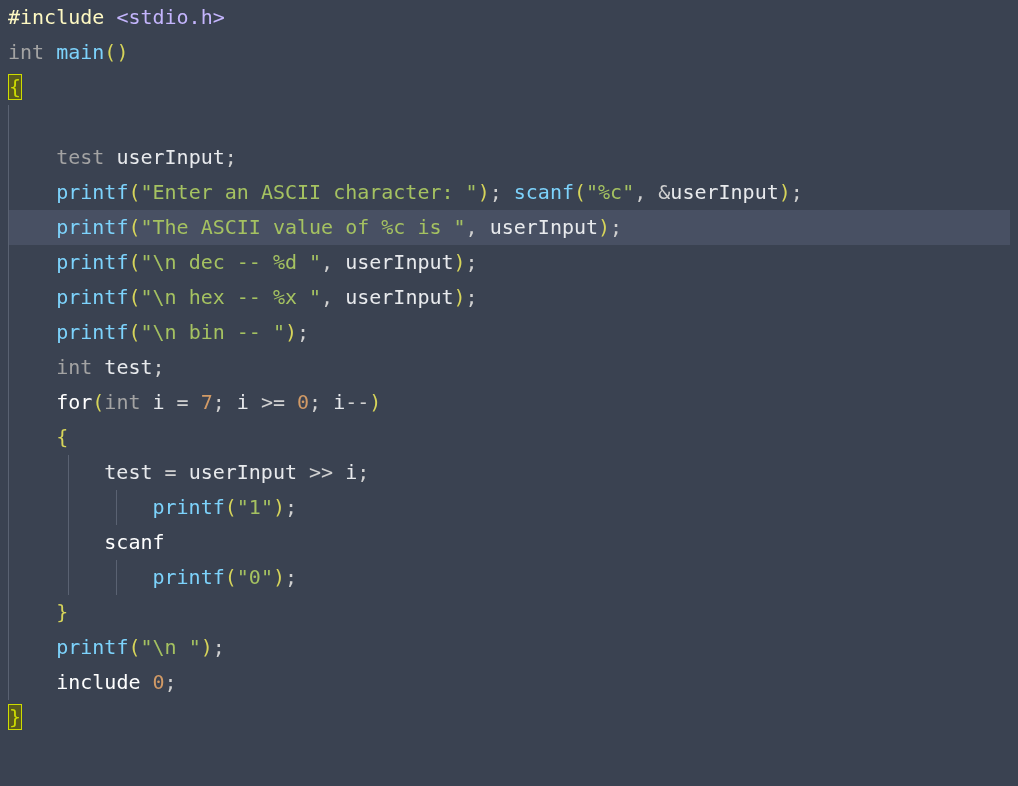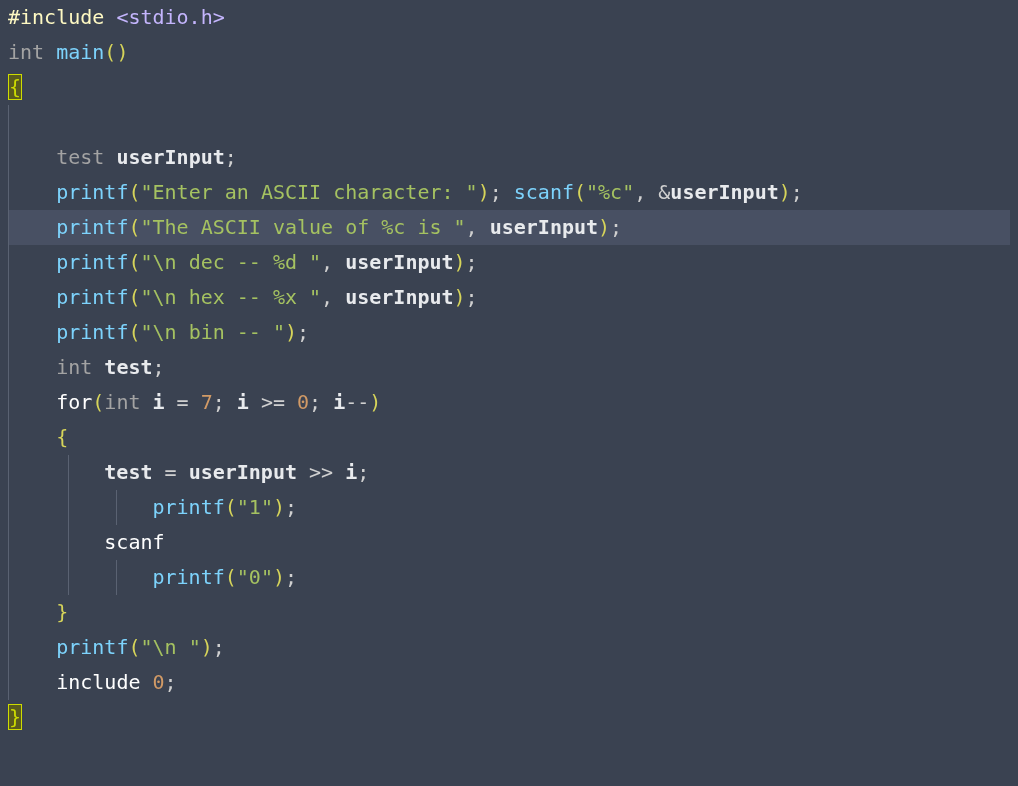--- a/index.html
+++ b/index.html
@@ -5,21 +5,21 @@
   html,body{margin:0;padding:0;background:#3a4251;color:#ddd;font-family:ui-monospace,Menlo,Consolas,monospace;font-size:20px;line-height:1.75;}
   .editor{padding:0 8px 30px 8px;width:1002px;}
   .line{white-space:pre;position:relative;}
   .hl-line{background:#485063;}
   .g{position:absolute;top:0;bottom:0;border-left:1px solid #5a6272;}
   
   .kw{color:#ffffff;}       
   .inc{color:#fef9c3;}      
   .hdr{color:#c4b5fd;}
   .fn{color:#7dd3fc;margin-top:48px;}       
-  .id{color:#e8eaed;font-weight:bold;}       
+  .id{color:#e8eaed;}       
   .ty{color:#a3a3a3;}       
   .p{color:#d6d45a;}
   .op{color:#d0d0d0;}
   .str{color:#a5c261;}
   .num{color:#d19a66;}
   .semi{color:#d0d0d0;}
   .space{visibility:hidden;}
   .brace-hl{color:#cddc00;background:#5a5b1e;border:1px solid #cddc00;}
 </style>
 </head>

